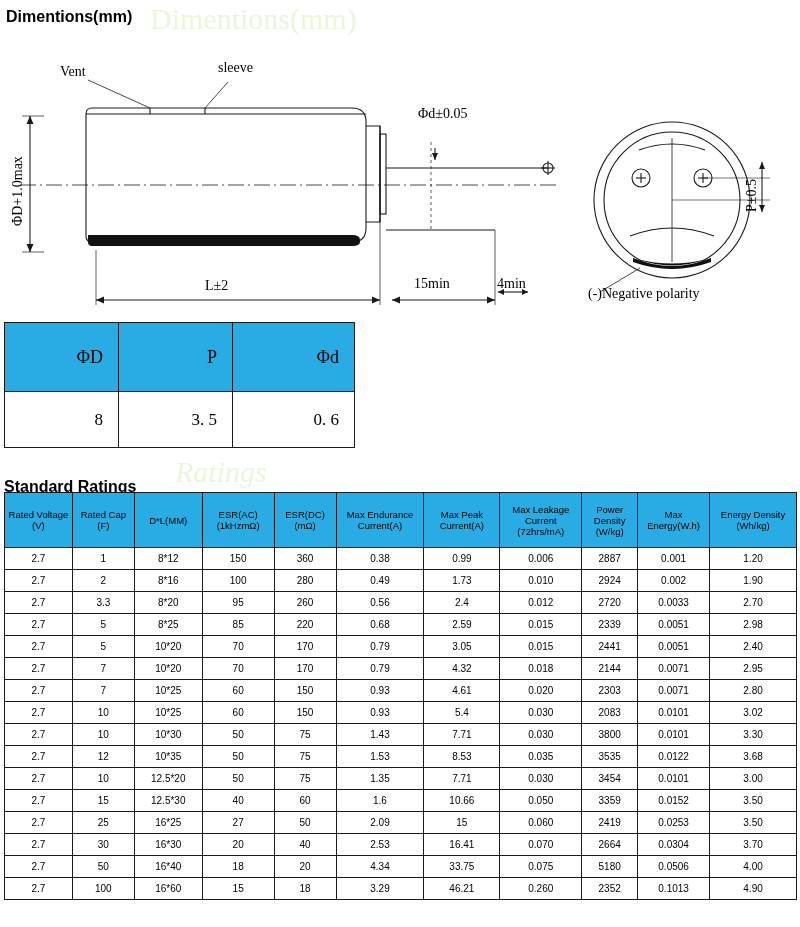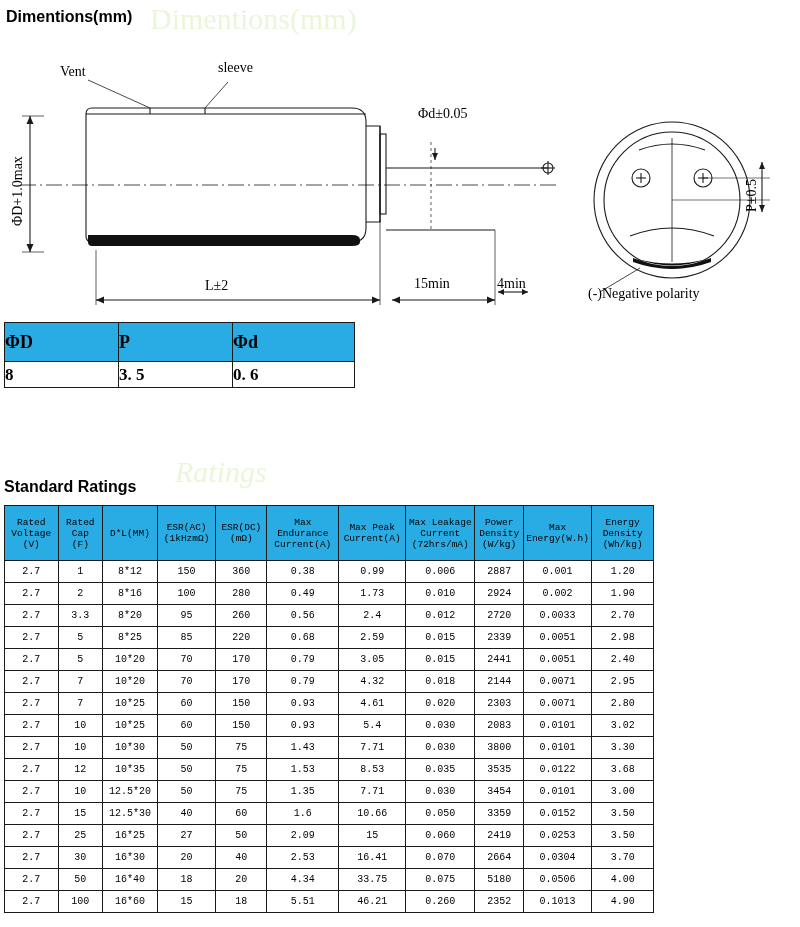--- a/index.html
+++ b/index.html
@@ -51,47 +51,47 @@
   
   .dim-table {
     position: absolute;
     left: 4px;
     top: 322px;
     border-collapse: collapse;
     font-family: "Liberation Serif", serif;
   }
   .dim-table th, .dim-table td {
     border: 1px solid #1a1a1a;
-    text-align: left;
+    text-align: right;
     font-size: 17px;
-    font-weight: bold;
-    padding: 0;
+    font-weight: normal;
+    padding: 15px;
   }
   .dim-table th {
     background: #29ace3;
     color: #000;
     height: 38px;
     font-size: 18px;
   }
   .dim-table td {
     height: 25px;
     background: #ffffff;
   }
   .dim-table col.c1 { width: 114px; }
   .dim-table col.c2 { width: 114px; }
   .dim-table col.c3 { width: 122px; }
 
   
   .ratings-table {
     position: absolute;
     left: 4px;
-    top: 505px;
+    top: 492px;
     border-collapse: collapse;
-    font-family: Liberation Mono, monospace;
-    width: 650px;
+    font-family: Liberation Sans, sans-serif;
+    width: 793px;
   }
   .ratings-table th {
     background: #29ace3;
     border: 1px solid #1a1a1a;
     font-size: 9.5px;
     font-weight: normal;
     line-height: 11px;
     padding: 3px 1px;
     height: 48px;
     vertical-align: middle;
@@ -477,21 +477,21 @@
           <td>5180</td>
           <td>0.0506</td>
           <td>4.00</td>
         </tr>
         <tr>
           <td>2.7</td>
           <td>100</td>
           <td>16*60</td>
           <td>15</td>
           <td>18</td>
-          <td>5.51</td>
+          <td>3.29</td>
           <td>46.21</td>
           <td>0.260</td>
           <td>2352</td>
           <td>0.1013</td>
           <td>4.90</td>
         </tr>
       </tbody>
   </table>
 
 </div>

